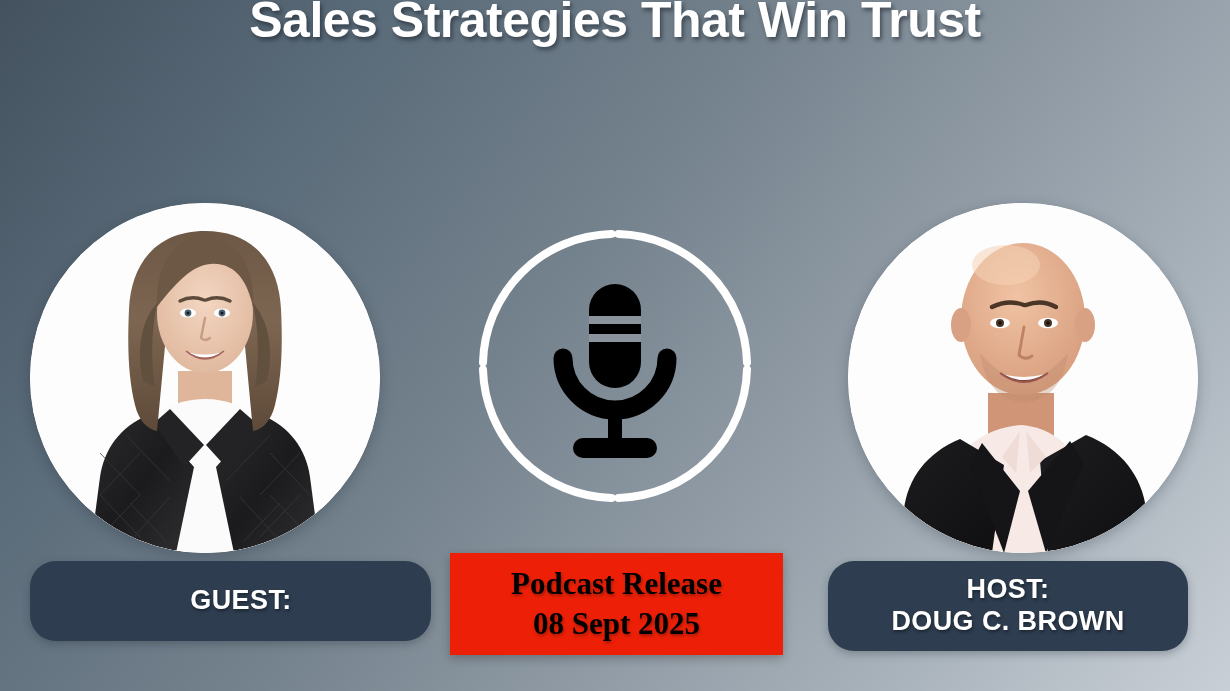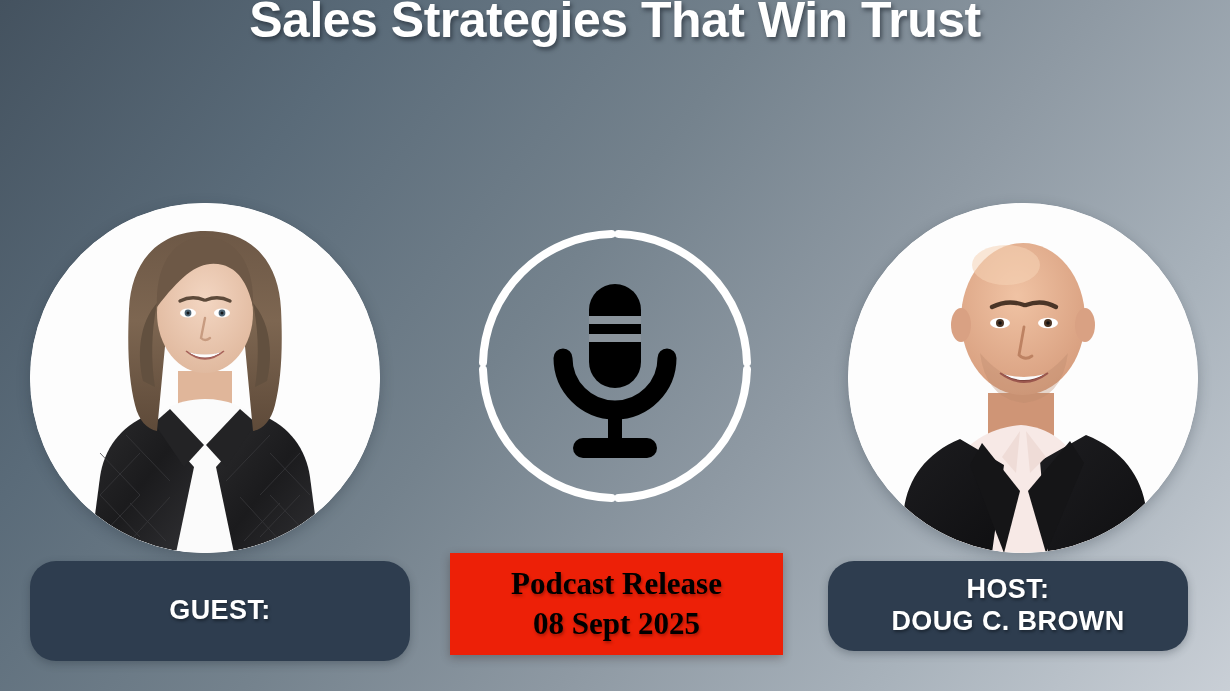--- a/index.html
+++ b/index.html
@@ -64,21 +64,21 @@
     line-height: 1.18;
     text-align: center;
     display: flex;
     flex-direction: column;
     align-items: center;
     justify-content: center;
     text-shadow: 1px 2px 3px rgba(10,16,22,0.5);
     box-shadow: 0 3px 9px rgba(30,40,50,0.3);
     letter-spacing: 0.4px;
   }
-  .pill.left  { left: 30px;  top: 561px; width: 380px; height: 100px; }
+  .pill.left  { left: 30px;  top: 561px; width: 380px; height: 80px; padding-left: 21px; }
   .pill.right { left: 828px; top: 561px; width: 360px; height: 90px; }
 
   
   .mic-wrap {
     position: absolute;
     left: 478px;
     top: 229px;
     width: 274px;
     height: 274px;
   }

